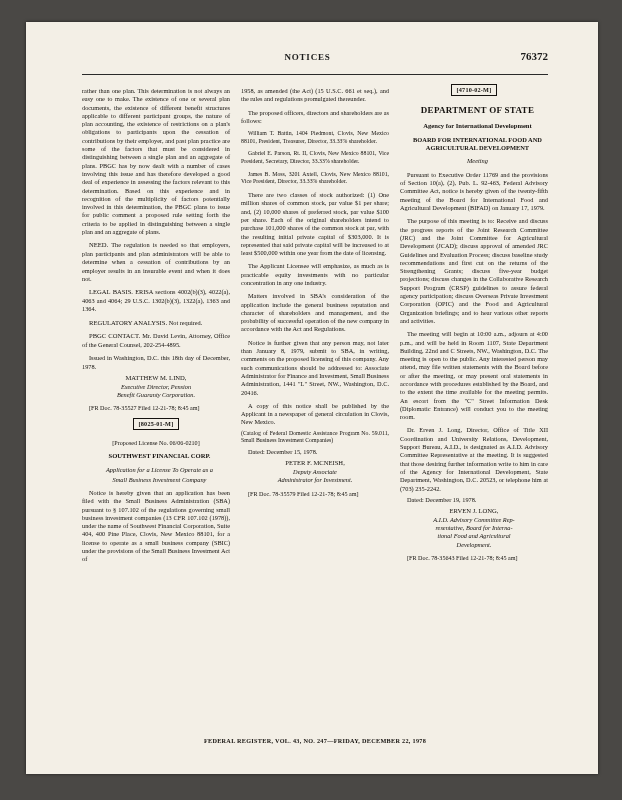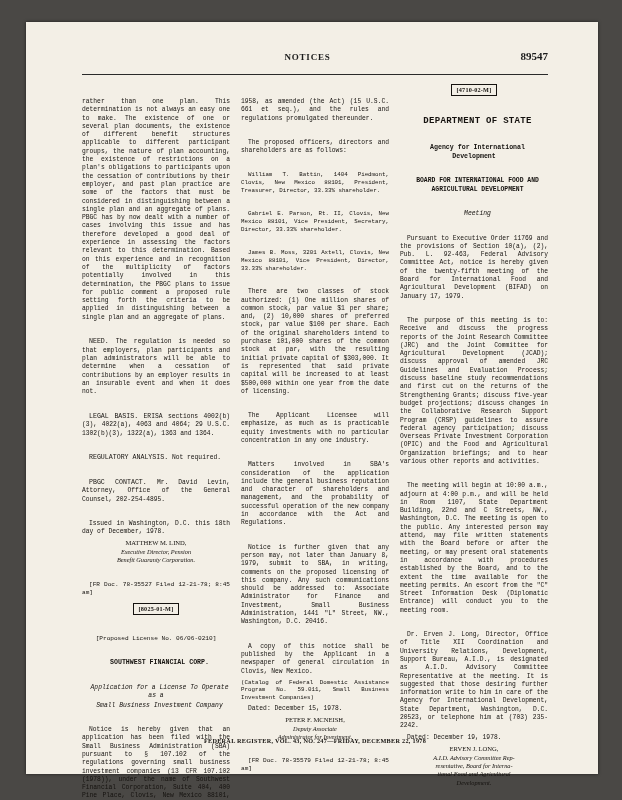--- a/index.html
+++ b/index.html
@@ -73,23 +73,22 @@
   .col {
     width: 148px;
     font-size: 6.3px;
     line-height: 1.32;
     color: #15120f;
     text-align: justify;
     -webkit-hyphens: auto;
     hyphens: auto;
   }
   .col p {
-    margin: 16px 0 2px 0;
+    margin: 5px 0 2px 0;
     text-indent: 7px;
-    font-family: Liberation Mono, monospace;
   }
   .col p.noind {
     text-indent: 0;
   }
   .col p.first {
     text-indent: 0;
   }
   .ctr {
     text-align: center;
     text-indent: 0 !important;
@@ -169,21 +168,21 @@
 </style>
 </head>
 <body>
 
 <div class="scan">
   <div class="page">
     <div class="page-inner">
 
       <div class="runhead">
         <div class="title">NOTICES</div>
-        <div class="folio">89547</div>
+        <div class="folio">76372</div>
       </div>
       <div class="rule"></div>
 
       <div class="cols">
 
         <div class="col">
           <p class="first">rather than one plan. This determination is not always an easy one to make. The existence of one or several plan documents, the existence of different benefit structures applicable to different participant groups, the nature of plan accounting, the existence of restrictions on a plan's obligations to participants upon the cessation of contributions by their employer, and past plan practice are some of the factors that must be considered in distinguishing between a single plan and an aggregate of plans. PBGC has by now dealt with a number of cases involving this issue and has therefore developed a good deal of experience in assessing the factors relevant to this determination. Based on this experience and in recognition of the multiplicity of factors potentially involved in this determination, the PBGC plans to issue for public comment a proposed rule setting forth the criteria to be applied in distinguishing between a single plan and an aggregate of plans.</p>
           <p><span class="sc">NEED.</span> <span>The regulation is needed so that employers, plan participants and plan administrators will be able to determine when a cessation of contributions by an employer results in an insurable event and when it does not.</span></p>
           <p><span class="sc">LEGAL BASIS.</span> <span>ERISA sections 4002(b)(3), 4022(a), 4063 and 4064; 29 U.S.C. 1302(b)(3), 1322(a), 1363 and 1364.</span></p>
           <p><span class="sc">REGULATORY ANALYSIS.</span> <span>Not required.</span></p>

